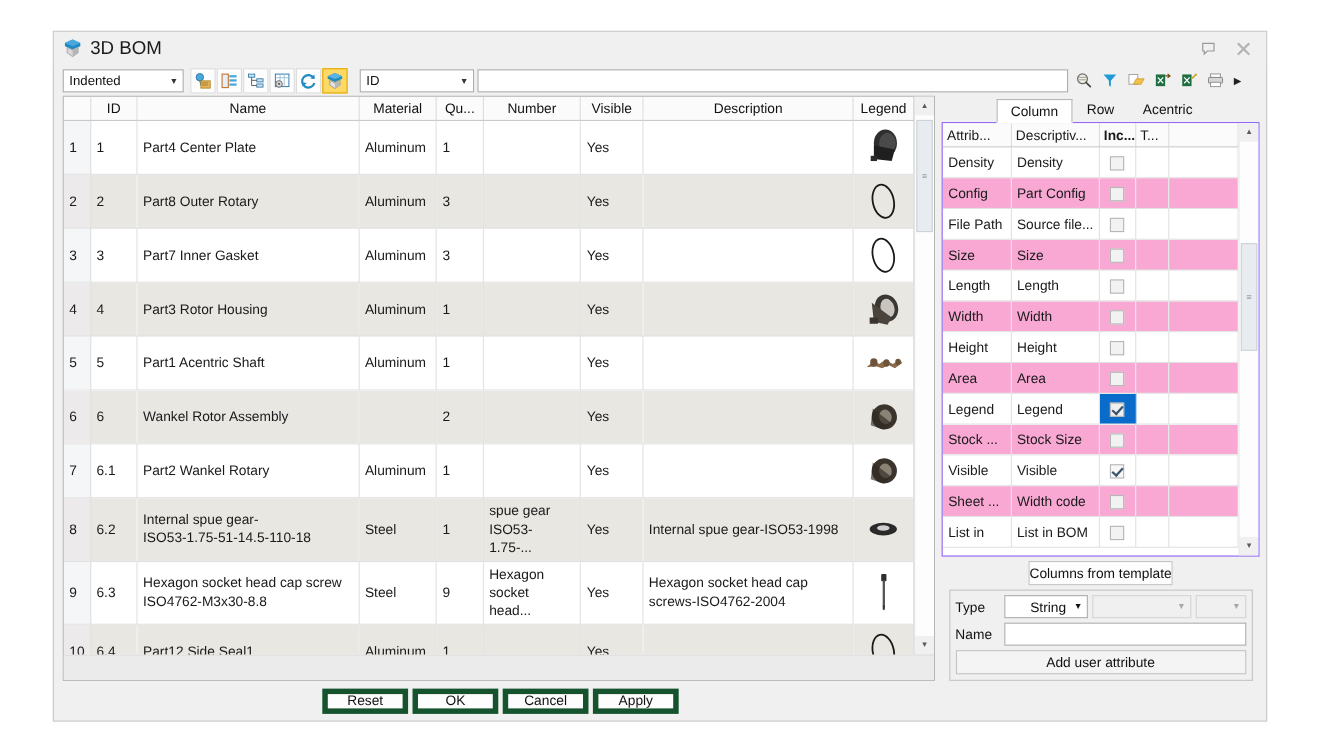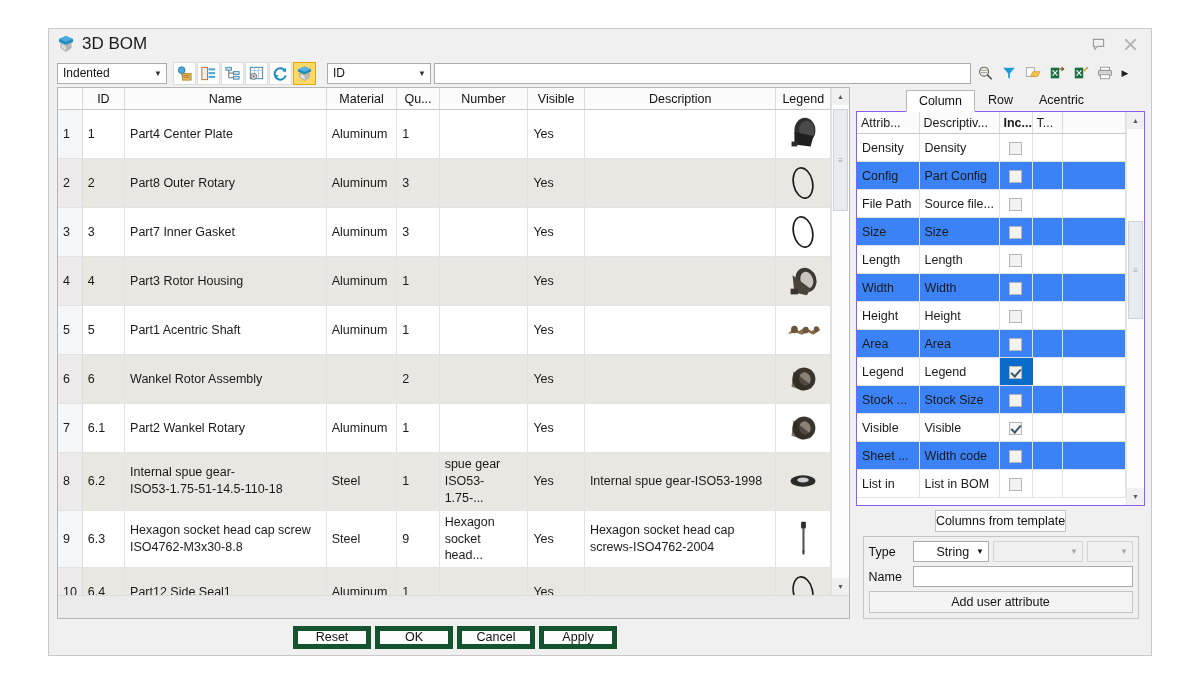--- a/index.html
+++ b/index.html
@@ -253,21 +253,21 @@
   }
   table.attr th.bold { font-weight: bold; }
   table.attr td {
     border-right: 1px solid #e2e2e2;
     border-bottom: 1px solid #e2e2e2;
     height: 27px;
     padding: 0 5px;
     white-space: nowrap;
     overflow: hidden;
   }
-  table.attr tr.alt td { background: #3b82f6; }
+  table.attr tr.alt td { background: #f9a8d4; }
   td.chk-cell { text-align: center; padding: 0; }
   td.chk-cell.selected { background: #0a6cca; border-right: 1px solid #0a6cca; }
   .chk {
     width: 13px; height: 13px;
     border: 1px solid #b6b6b6;
     background: #f2f2f2;
     display: inline-block;
     vertical-align: middle;
     box-sizing: border-box;
     position: relative;

